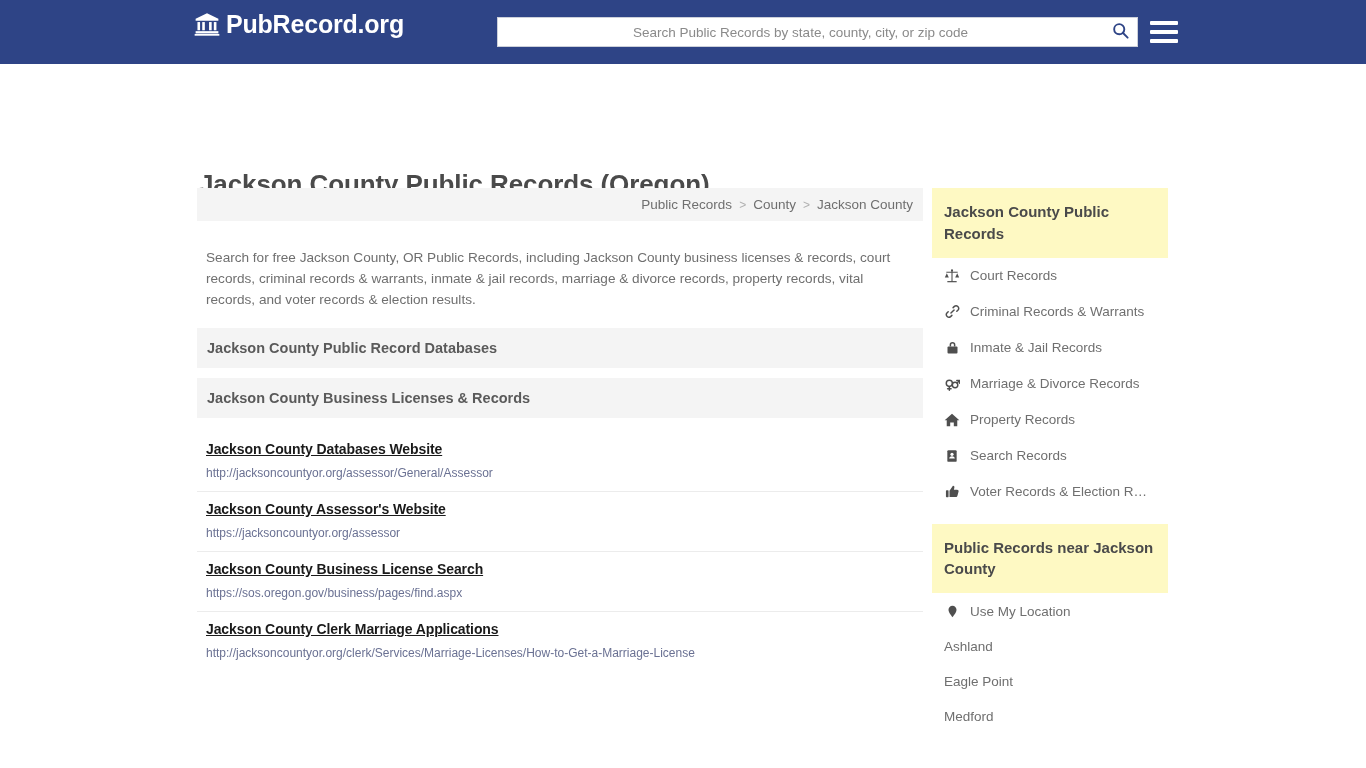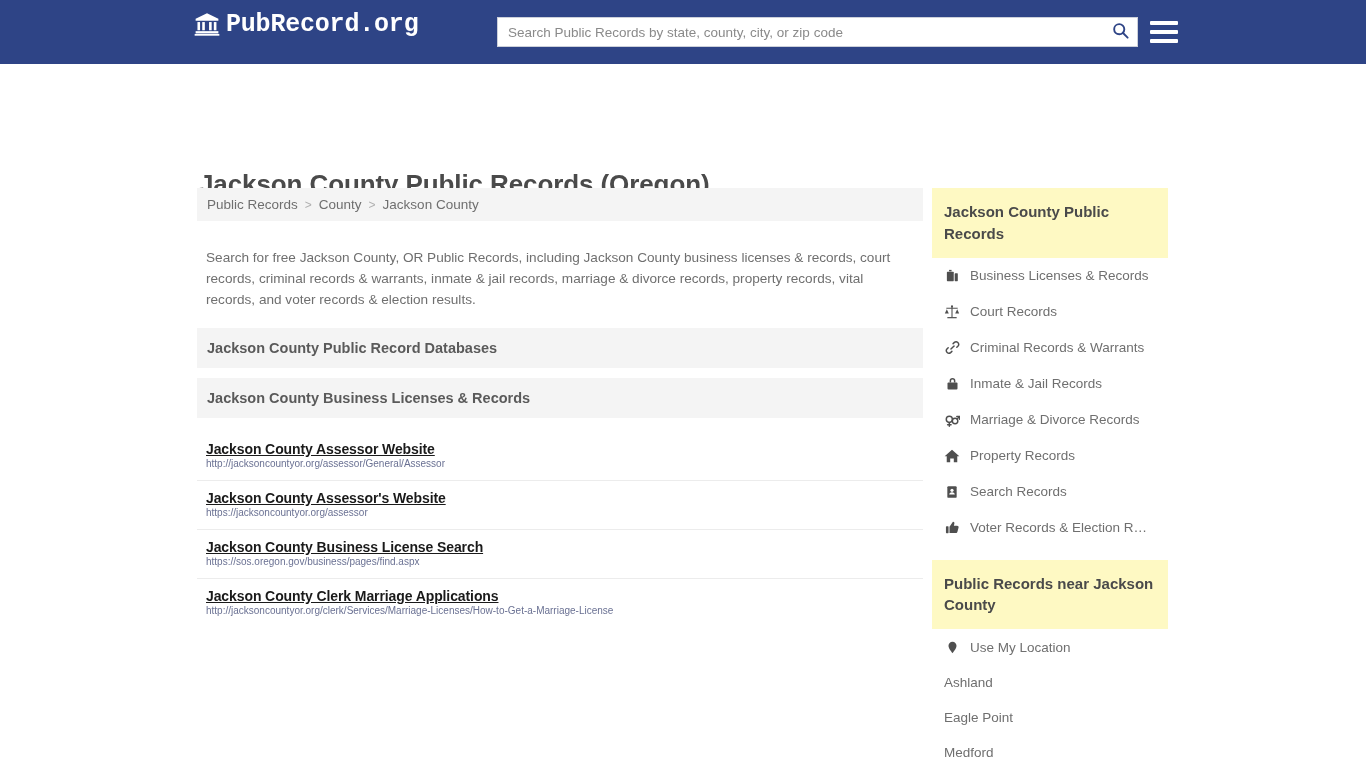--- a/index.html
+++ b/index.html
@@ -22,21 +22,20 @@
   }
   .logo-wrap {
     position: absolute;
     left: 194px;
     top: 0;
     height: 48px;
     display: flex;
     align-items: center;
     gap: 6px;
     cursor: pointer;
-    font-family: Liberation Mono, monospace;
   }
   .logo-icon { width: 26px; height: 26px; display: block; }
   .logo-text {
     color: #ffffff;
     font-size: 25px;
     font-weight: bold;
     letter-spacing: -0.2px;
     white-space: nowrap;
   }
   .search-wrap {
@@ -53,20 +52,21 @@
   .search-input {
     flex: 1;
     height: 28px;
     border: none;
     outline: none;
     background: transparent;
     font-family: "Liberation Sans", sans-serif;
     font-size: 13.5px;
     color: #333;
     padding: 0 10px;
+    text-align: center;
   }
   .search-input::placeholder { color: #8a8a8a; }
   .search-btn {
     width: 34px; height: 28px;
     border: none; background: transparent;
     display: flex; align-items: center; justify-content: center;
     cursor: pointer; padding: 0;
   }
   .menu-btn {
     position: absolute;
@@ -110,20 +110,21 @@
   
   .breadcrumb {
     background: #f4f4f4;
     padding: 9px 10px;
     font-size: 13.5px;
     color: #6f6f6f;
     display: flex;
     align-items: center;
     gap: 7px;
     white-space: nowrap;
+    justify-content: flex-end;
   }
   .breadcrumb a { color: #6f6f6f; text-decoration: none; cursor: pointer; }
   .crumb-sep { color: #b0b0b0; font-size: 12px; }
 
   .intro {
     padding: 12px 9px 4px 9px;
     font-size: 13.6px;
     line-height: 1.57;
     color: #6f6f6f;
   }
@@ -153,22 +154,22 @@
   .link-title {
     display: inline-block;
     font-size: 14px;
     font-weight: bold;
     color: #1a1a1a;
     text-decoration: underline;
     cursor: pointer;
     letter-spacing: -0.1px;
   }
   .link-url {
-    margin-top: 0;
-    font-size: 10px;
+    margin-top: 8px;
+    font-size: 12px;
     color: #6a7193;
     cursor: pointer;
   }
 
   
   .side-head {
     background: #fef9c3;
     padding: 13px 12px;
     font-size: 15px;
     font-weight: bold;
@@ -262,21 +263,21 @@
     </div>
 
     <p class="intro">Search for free Jackson County, OR Public Records, including Jackson County business licenses &amp; records, court records, criminal records &amp; warrants, inmate &amp; jail records, marriage &amp; divorce records, property records, vital records, and voter records &amp; election results.</p>
 
     <div class="section-head">Jackson County Public Record Databases</div>
 
     <div class="section-head">Jackson County Business Licenses &amp; Records</div>
 
     <div class="link-list">
       <div class="link-item">
-        <a class="link-title">Jackson County Assessor Website</a>
+        <a class="link-title">Jackson County Databases Website</a>
         <div class="link-url">http://jacksoncountyor.org/assessor/General/Assessor</div>
       </div>
       <div class="link-item">
         <a class="link-title">Jackson County Assessor's Website</a>
         <div class="link-url">https://jacksoncountyor.org/assessor</div>
       </div>
       <div class="link-item">
         <a class="link-title">Jackson County Business License Search</a>
         <div class="link-url">https://sos.oregon.gov/business/pages/find.aspx</div>
       </div>
@@ -287,30 +288,20 @@
 
     </div>
 
   </div>
 
   <div class="side-col">
 
     <div class="side-head">Jackson County Public Records</div>
 
     <ul class="side-list">
-      <li class="side-item">
-        <span class="side-icon">
-          <svg viewBox="0 0 24 24" width="15" height="15" fill="#4f4f4f">
-            <rect x="3" y="6" width="11" height="15" rx="1"></rect>
-            <rect x="15.5" y="8.5" width="5" height="12.5" rx="1"></rect>
-            <rect x="6.5" y="3" width="4" height="2.4"></rect>
-          </svg>
-        </span>
-        <span class="s-label">Business Licenses &amp; Records</span>
-      </li>
 
       <li class="side-item">
         <span class="side-icon">
           <svg viewBox="0 0 24 24" width="16" height="16" fill="#4f4f4f">
             <rect x="11.2" y="3.5" width="1.6" height="17"></rect>
             <rect x="5" y="19.6" width="14" height="1.8"></rect>
             <rect x="3.5" y="5.6" width="17" height="1.5"></rect>
             <path d="M4.2 7.8 1.2 14.3h6z"></path>
             <path d="M19.8 7.8 16.8 14.3h6z"></path>
             <circle cx="12" cy="3.6" r="1.6"></circle>

